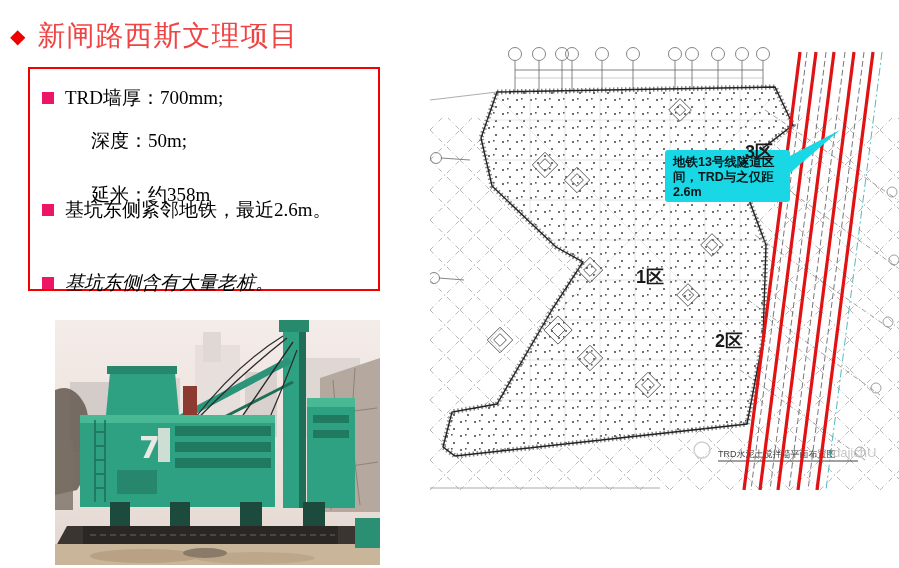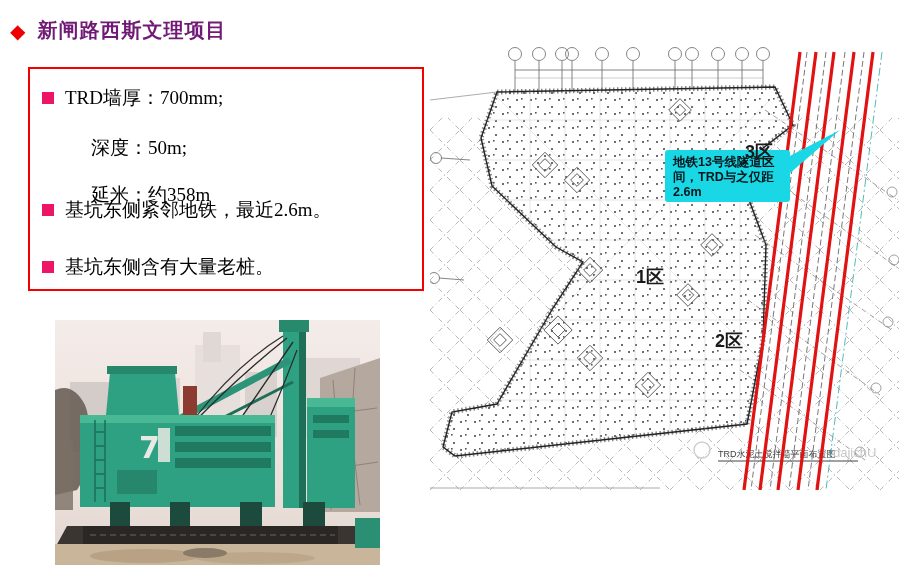--- a/index.html
+++ b/index.html
@@ -3,24 +3,24 @@
 <meta charset="utf-8">
 <style>
   html,body{margin:0;padding:0;background:#ffffff;}
   .slide{
     position:relative;width:899px;height:568px;background:#ffffff;overflow:hidden;
     font-family:"Liberation Serif","DejaVu Serif",serif;
   }
   
   .title-row{position:absolute;left:10px;top:17px;display:flex;align-items:center;gap:12px;}
   .title-diamond{color:#ee0000;font-size:20px;line-height:1;font-family:"DejaVu Sans",sans-serif;}
-  .page-title{font-size:20px;font-weight:bold;color:#701a75;letter-spacing:1px;}
+  .page-title{font-size:28px;font-weight:normal;color:#ef4444;letter-spacing:1px;}
   
   .info-box{
-    position:absolute;left:28px;top:67px;width:396px;height:224px;
+    position:absolute;left:28px;top:67px;width:352px;height:224px;
     border:2px solid #f40000;box-sizing:border-box;background:#fff;
   }
   .info-row{position:absolute;left:12px;display:flex;align-items:center;gap:11px;height:26px;}
   .bullet-sq{width:12px;height:12px;background:#ec1566;flex:0 0 auto;}
   .bullet-spacer{width:38px;height:12px;flex:0 0 auto;}
   .info-text{font-size:19px;color:#000;white-space:nowrap;}
   
   .photo-wrap{position:absolute;left:55px;top:320px;width:325px;height:245px;}
   .plan-wrap{position:absolute;left:430px;top:40px;width:470px;height:450px;}
   svg{display:block;}
@@ -38,33 +38,33 @@
   <div class="title-row">
     <span class="title-diamond">◆</span>
     <span class="page-title">新闸路西斯文理项目</span>
   </div>
 
   <div class="info-box">
     <div class="info-row" style="top:16px;">
       <span class="bullet-sq"></span>
       <span class="info-text">TRD墙厚：700mm;</span>
     </div>
-    <div class="info-row" style="top:66px;">
+    <div class="info-row" style="top:59px;">
       <span class="bullet-spacer"></span>
       <span class="info-text">深度：50m;</span>
     </div>
     <div class="info-row" style="top:113px;">
       <span class="bullet-spacer"></span>
       <span class="info-text">延米：约358m</span>
     </div>
     <div class="info-row" style="top:128px;">
       <span class="bullet-sq"></span>
       <span class="info-text">基坑东侧紧邻地铁，最近2.6m。</span>
     </div>
-    <div class="info-row" style="top:185px;">
+    <div class="info-row" style="top:201px;font-style:italic;">
       <span class="bullet-sq"></span>
       <span class="info-text">基坑东侧含有大量老桩。</span>
     </div>
   </div>
 
   <div class="photo-wrap">
     <svg width="325" height="245" viewBox="0 0 325 245">
       <defs>
         <linearGradient id="sky" x1="0" y1="0" x2="0" y2="1">
           <stop offset="0" stop-color="#f4ece9"></stop>

